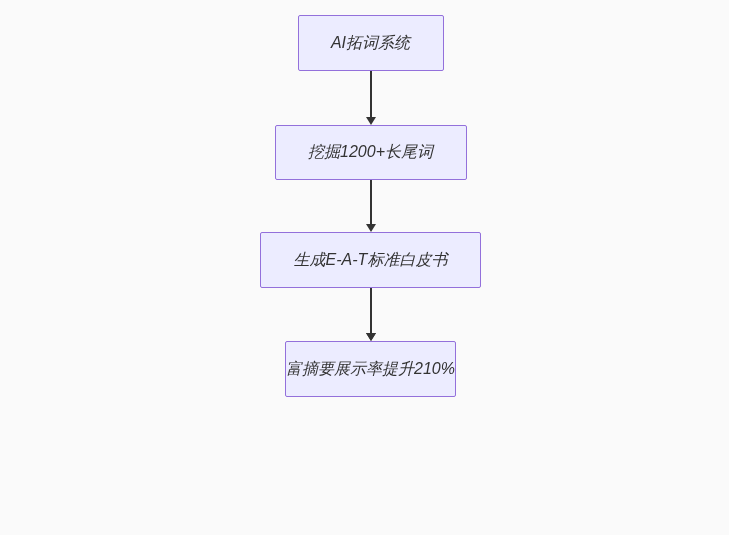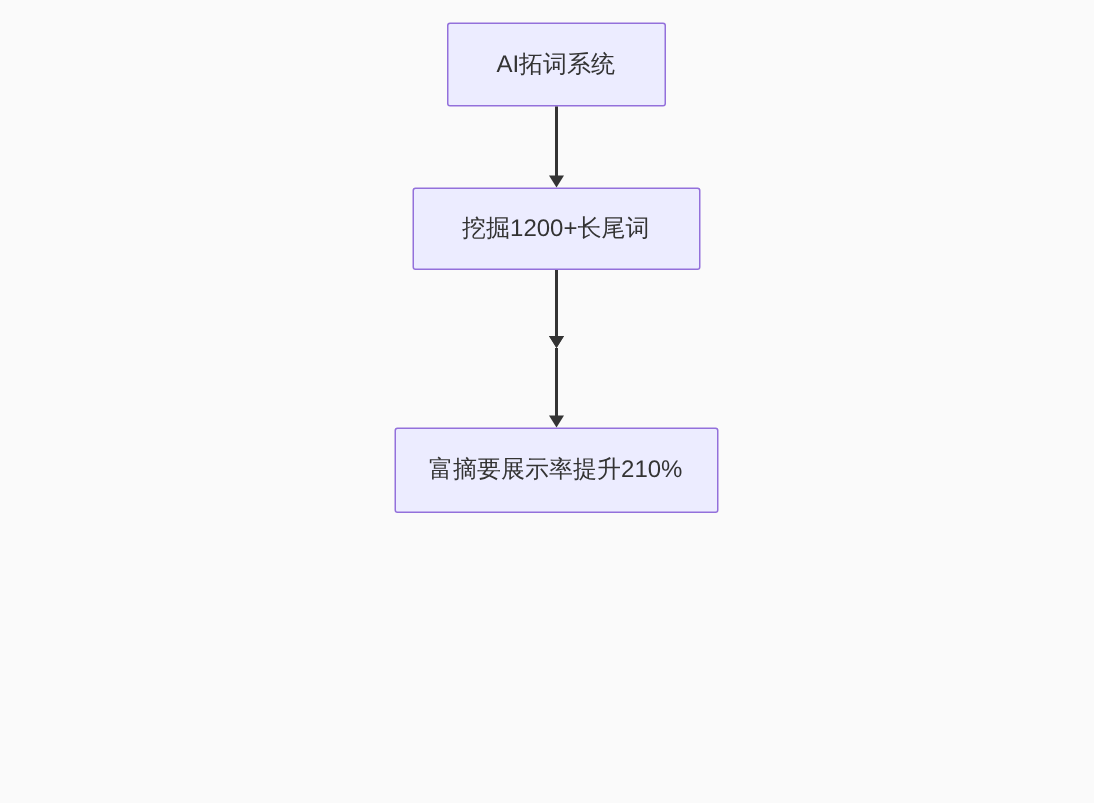--- a/index.html
+++ b/index.html
@@ -1,15 +1,15 @@
 <!DOCTYPE html>
 <html style="--background: #fafafa; --node-fill: #ECECFF; --node-border: #9370DB; --text: #333333; --arrow: #333333;"><head>
 <meta charset="utf-8">
 <style>
-  * { box-sizing: border-box; }
+  * { box-sizing: border-box; font-style: italic; }
   html, body {
     margin: 0; padding: 0;
     width: 729px; height: 535px;
     background: var(--background, #fafafa);
     font-family: "Liberation Sans", sans-serif;
   }
   .canvas {
     position: relative;
     width: 729px; height: 535px;
     overflow: hidden;
@@ -83,20 +83,23 @@
     </div>
 
     <div class="arrow"></div>
 
     <div class="node">
       <span class="node-label">挖掘1200+长尾词</span>
     </div>
 
     <div class="arrow"></div>
 
+    <div class="node">
+      <span class="node-label">生成E-A-T标准白皮书</span>
+    </div>
 
     <div class="arrow"></div>
 
 
     <div class="arrow"></div>
 
     <div class="node">
       <span class="node-label">富摘要展示率提升210%</span>
     </div>
 

